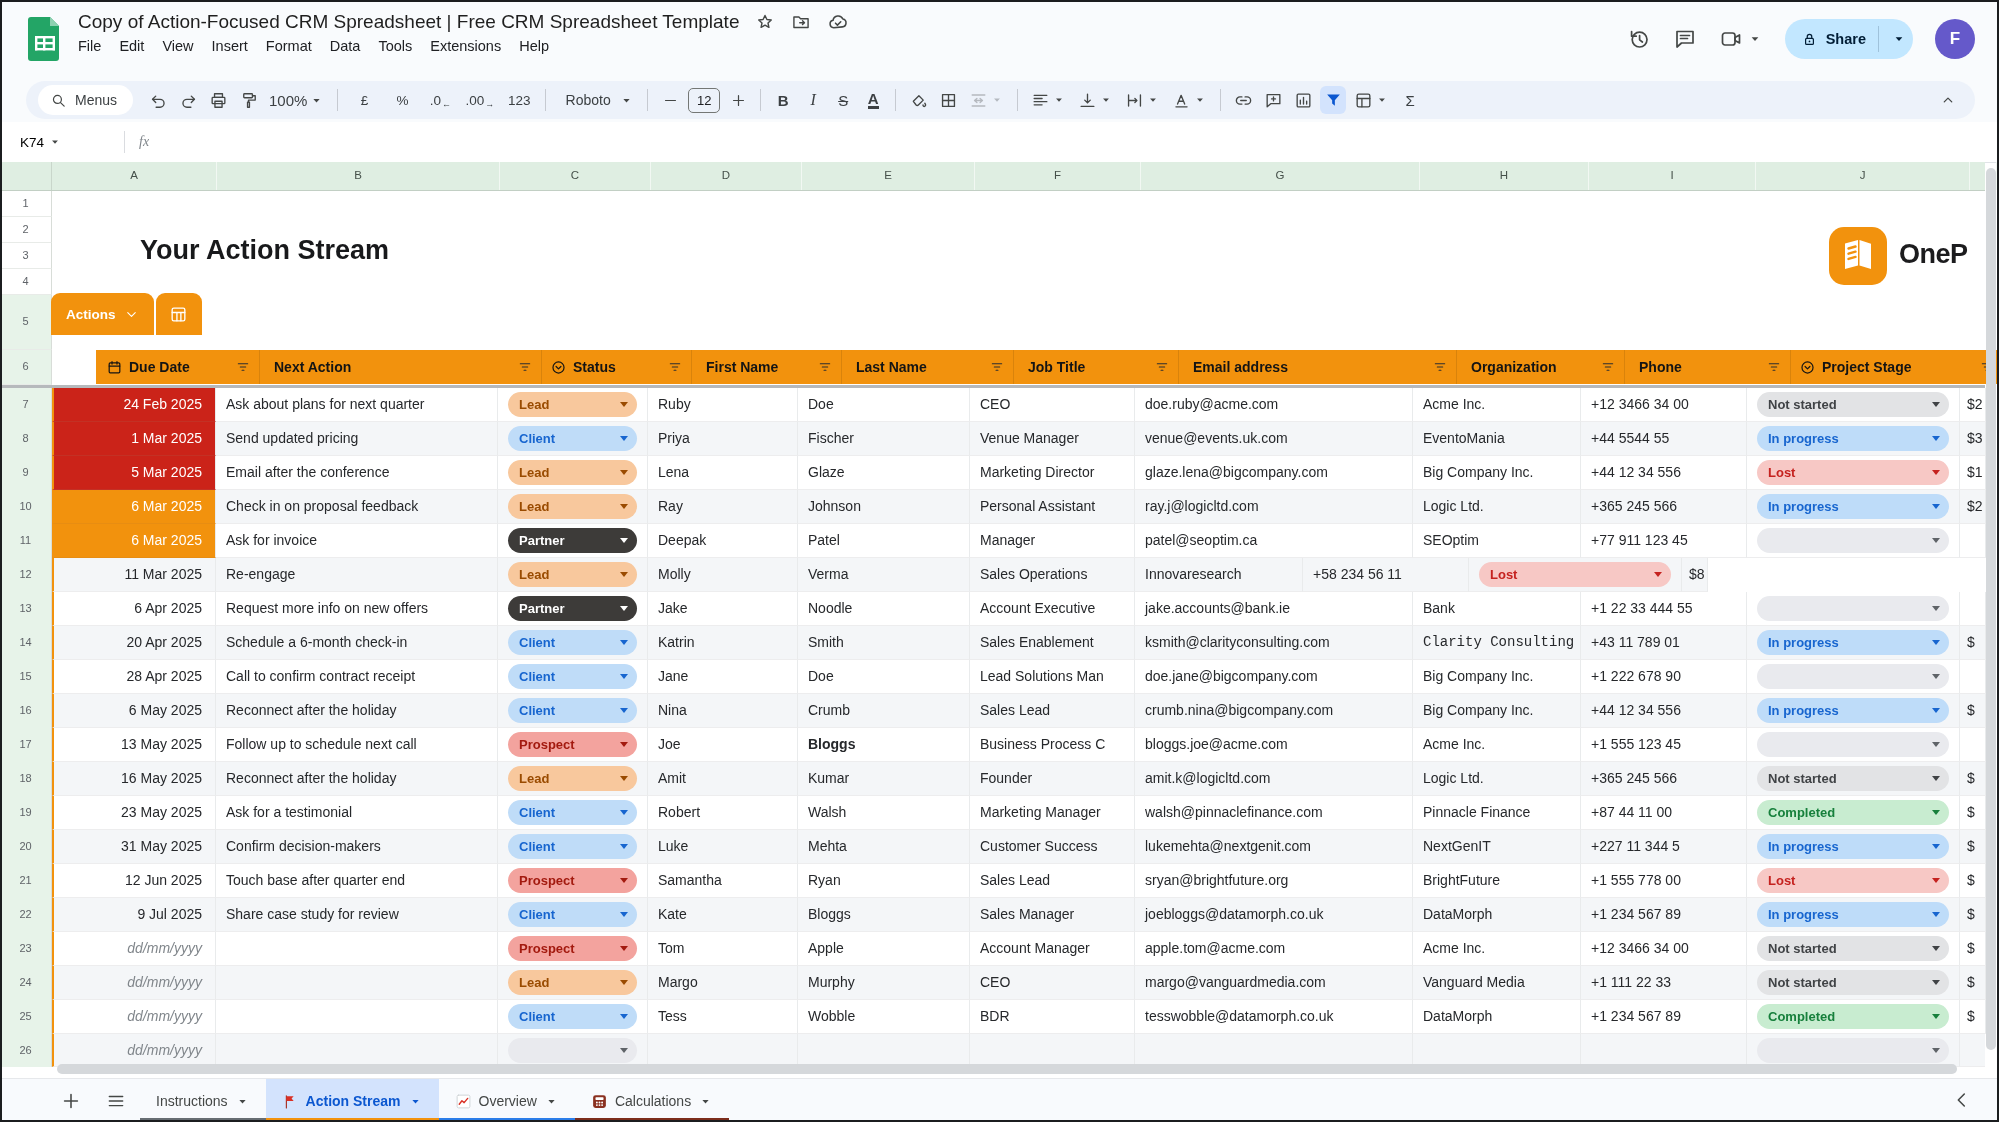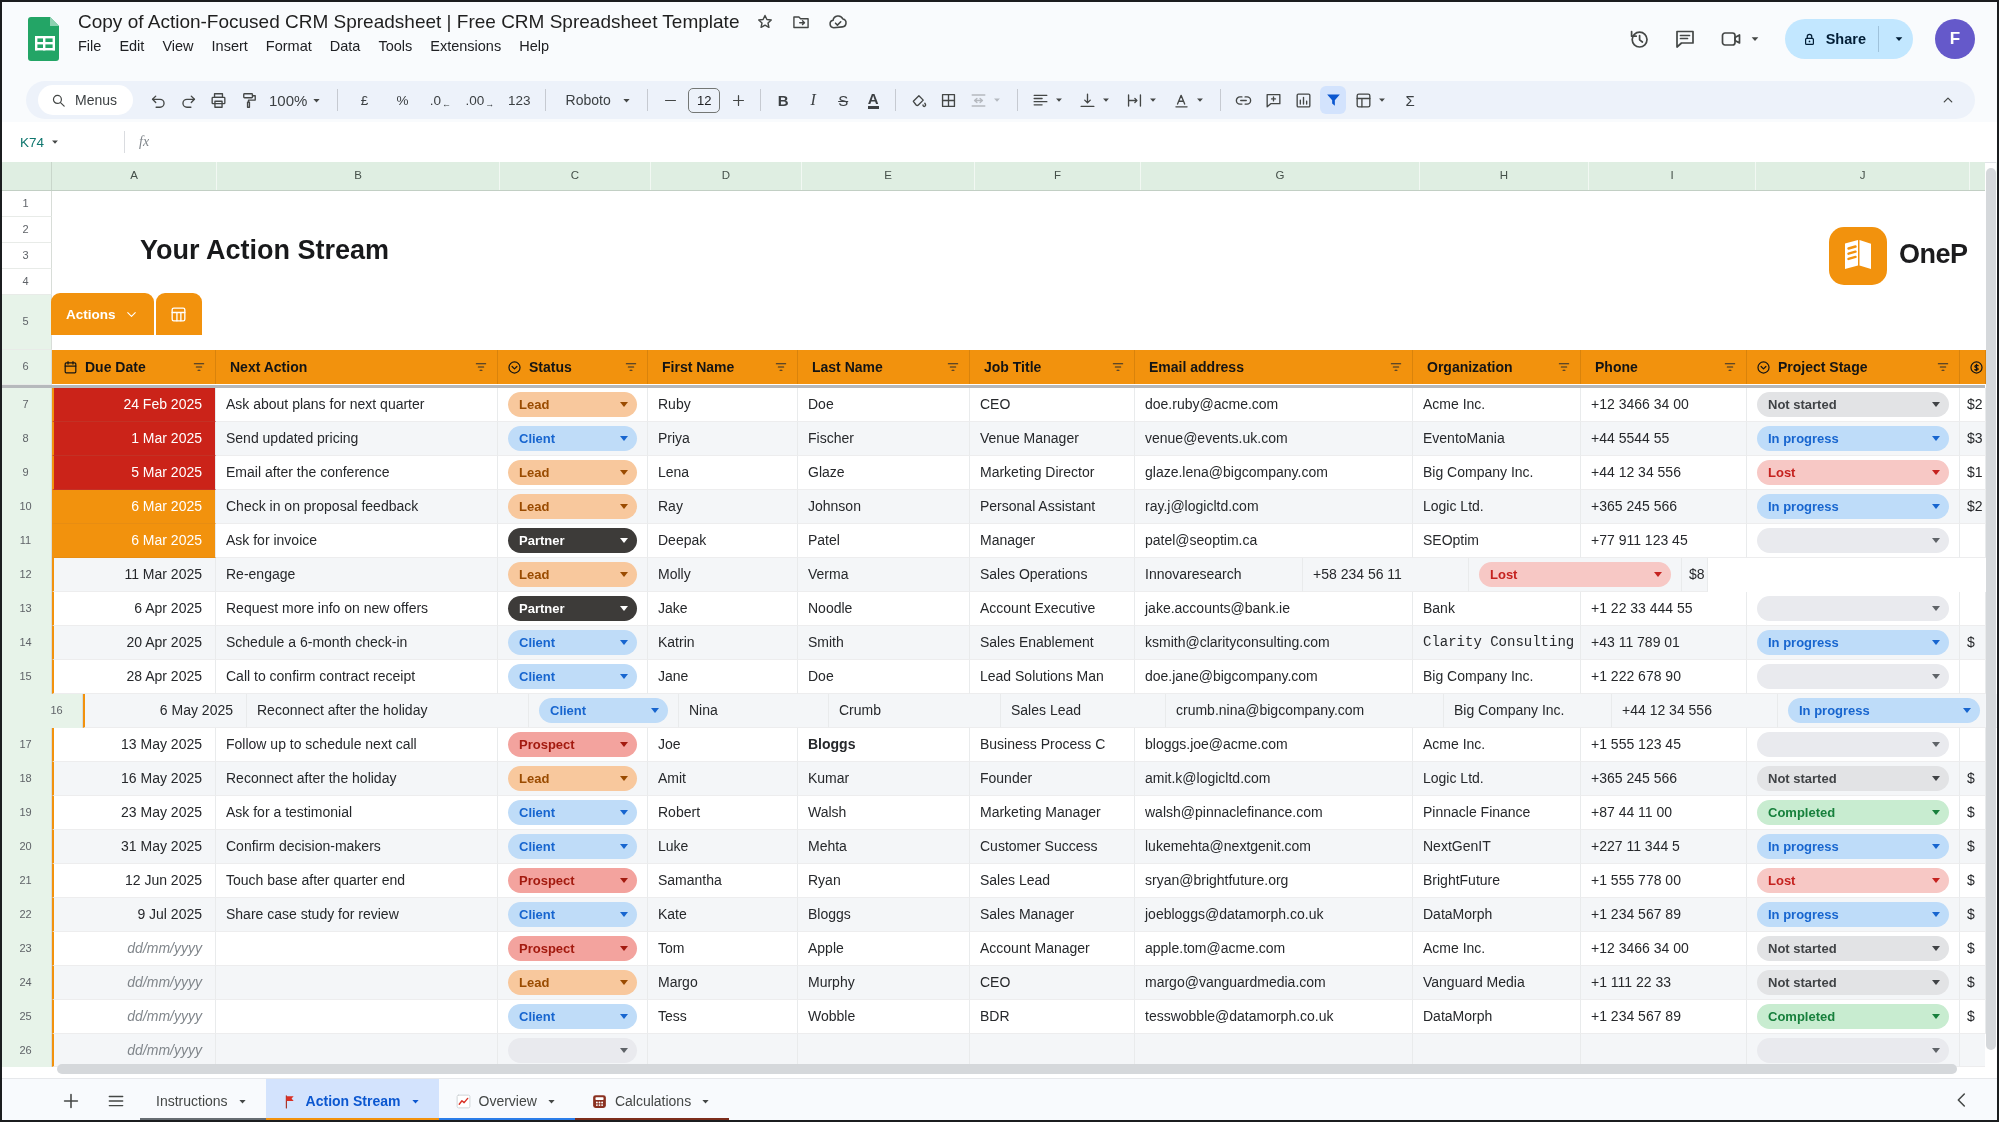--- a/index.html
+++ b/index.html
@@ -38,21 +38,21 @@
   .glyph.b{font-weight:bold;}
   .glyph.i{font-style:italic;font-family:"Liberation Serif",serif;font-size:16px;}
   .glyph.s{text-decoration:line-through;}
   .glyph.a{font-weight:bold;border-bottom:3px solid #3c4043;line-height:14px;}
   .tbtn.active{background:#d3e3fd;}
   .decsub{font-size:9px;margin-top:8px;margin-left:1px;color:#3c4043;}
   #tbCollapse{margin-left:auto;}
 
   
   #formulabar{position:absolute;left:0;top:122px;width:100%;height:40px;background:#fff;border-bottom:1px solid #e0e3e7;display:flex;align-items:center;}
-  #nameBox{width:104px;padding-left:20px;display:flex;align-items:center;gap:4px;font-size:13.5px;color:#0f766e;}
+  #nameBox{width:104px;padding-left:20px;display:flex;align-items:center;gap:4px;font-size:13.5px;color:#000000;}
   #fbDiv{width:1px;height:22px;background:#dadce0;margin-right:14px;}
   #fxLabel{font-style:italic;font-size:14px;color:#80868b;font-family:"Liberation Serif",serif;}
 
   
   #grid{position:absolute;left:0;top:162px;width:1985px;height:900px;background:#fff;}
   #letters{display:flex;height:28px;background:#dfeee2;border-bottom:1px solid #c2cfc4;}
   #letters .corner{width:51px;flex:none;border-right:1px solid #c9d6cb;background:#dfeee2;}
   #letters .lcell{flex:none;text-align:center;line-height:27px;font-size:11.5px;color:#45504a;border-right:1px solid #f2f8f3;}
   #sheetBody{position:relative;width:1985px;}
   .grow{display:flex;width:1985px;}
@@ -455,21 +455,21 @@
           <div class="grow">
             <div class="gut" style="height: 25px; line-height: 24px;">4</div>
             <div class="filler"></div>
           </div>
           <div class="grow">
             <div class="gut grn" style="height: 54px; line-height: 53px;">5</div>
             <div class="filler"></div>
           </div>
           <div class="grow">
             <div class="gut grn" style="height: 34px; line-height: 33px;">6</div>
-            <div class="hcell first" style="width: 164px;">
+            <div class="hcell first" style="width: 164px; margin-left: 44px;">
               <span class="ic">
                 <svg width="17" height="17" viewBox="0 0 24 24" fill="none" stroke="#141414" stroke-width="1.7" stroke-linecap="round" stroke-linejoin="round">
                   <rect x="4.5" y="5.5" width="15" height="14" rx="1.5"></rect>
                   <path d="M4.5 10h15M8.5 3.5v3.6M15.5 3.5v3.6"></path>
                 </svg>
               </span>
               <span class="hlbl">Due Date</span>
               <span class="flt">
                 <svg width="16" height="16" viewBox="0 0 24 24" fill="none" stroke="#2c2e30" stroke-width="1.7" stroke-linecap="round" stroke-linejoin="round">
                   <path d="M5 7.2h14M8 12h8M10.6 16.8h2.8"></path>
@@ -779,21 +779,21 @@
             <div class="cell" style="width: 166px;">+1 222 678 90</div>
             <div class="cell chipcell" style="width: 213px;">
               <div class="chip" style="background: rgb(233, 234, 238);">
                 <span class="clbl" style="color: rgb(95, 99, 104);"></span>
                 <span class="tri" style="border-top-color: rgb(95, 99, 104);"></span>
               </div>
             </div>
             <div class="cell deal" style="width: 26px;"></div>
           </div>
           <div class="grow drow band">
-            <div class="gut grn" style="height: 34px; line-height: 33px; padding-left: 31px;">16</div>
+            <div class="gut grn" style="height: 34px; line-height: 33px;">16</div>
             <div class="cell first due" style="width: 164px;">6 May 2025</div>
             <div class="cell" style="width: 282px;">Reconnect after the holiday</div>
             <div class="cell chipcell" style="width: 150px;">
               <div class="chip" style="background: rgb(191, 220, 248);">
                 <span class="clbl" style="color: rgb(23, 101, 207);">Client</span>
                 <span class="tri" style="border-top-color: rgb(23, 101, 207);"></span>
               </div>
             </div>
             <div class="cell" style="width: 150px;">Nina</div>
             <div class="cell" style="width: 172px;">Crumb</div>

